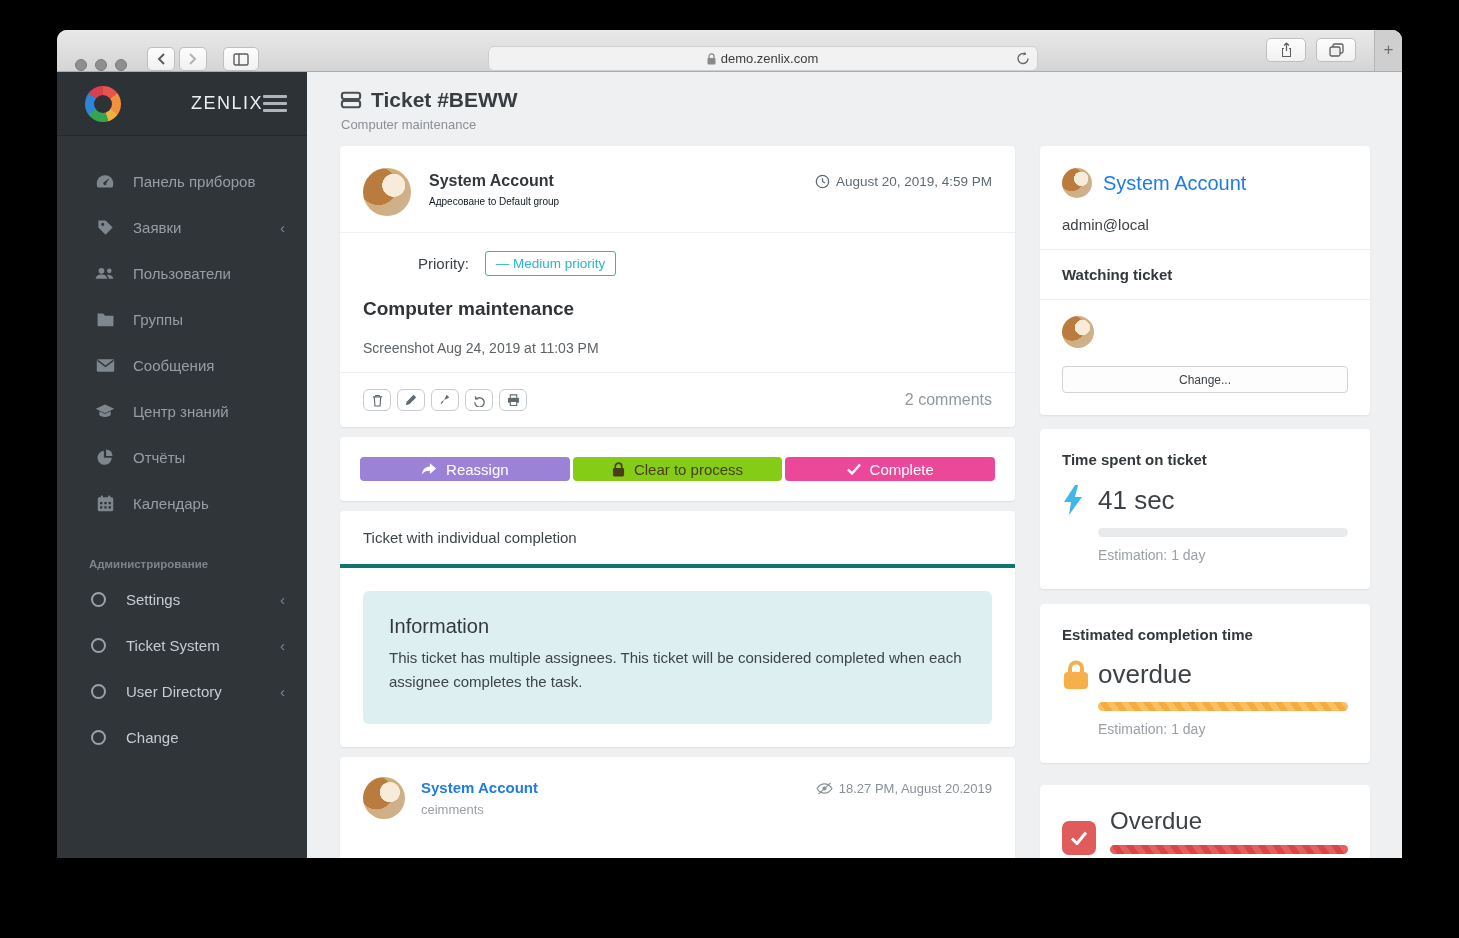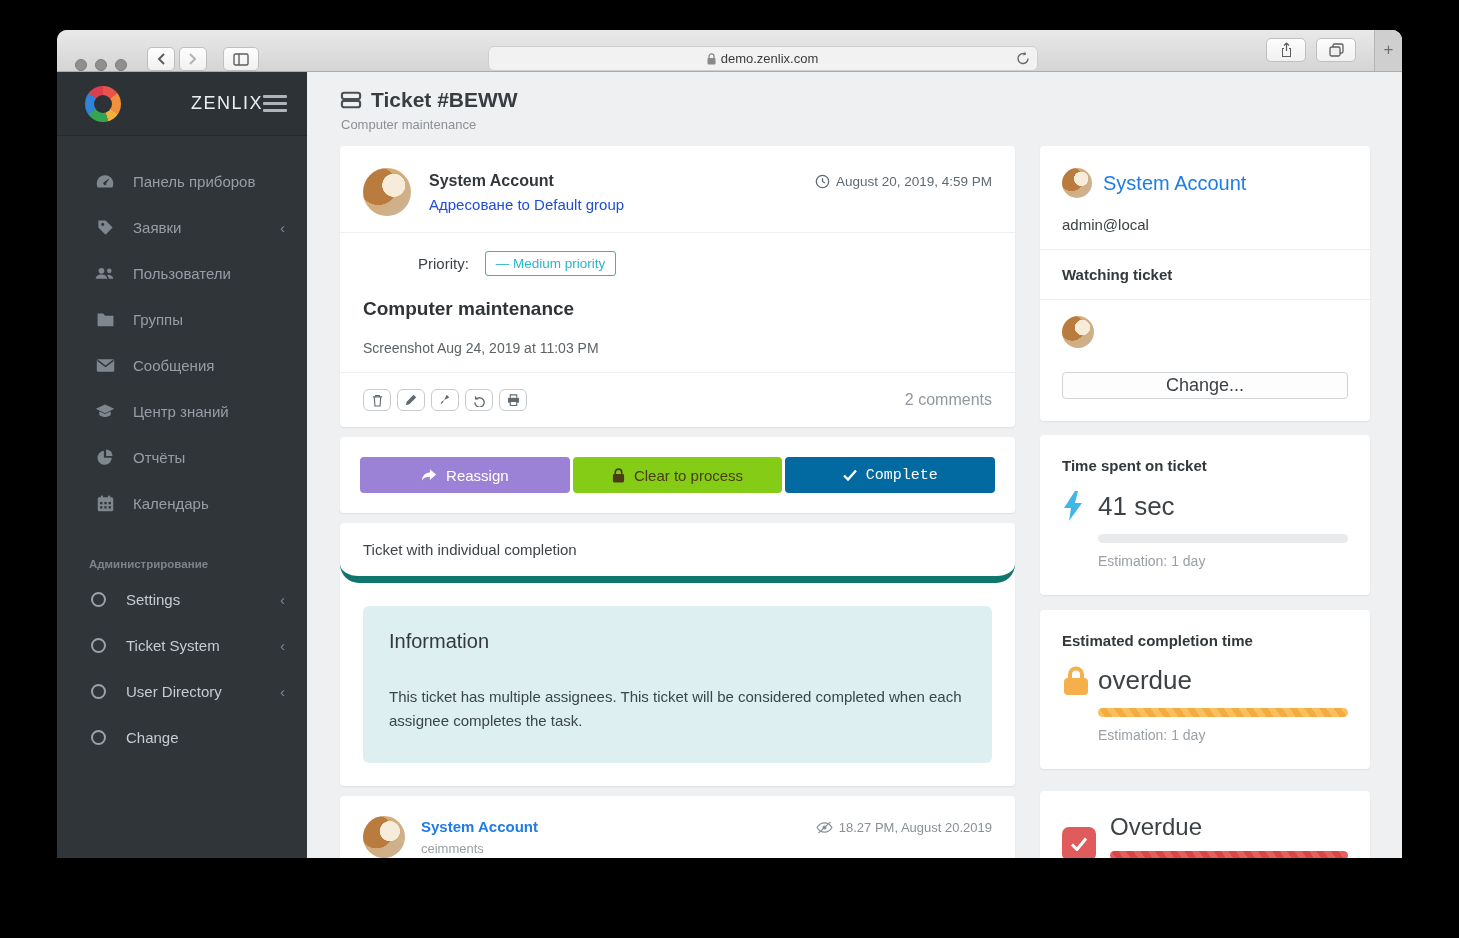--- a/index.html
+++ b/index.html
@@ -70,69 +70,69 @@
   
   .ticket-card { padding:22px 23px 16px; }
   .t-head { display:flex; align-items:flex-start; }
   .avatar { border-radius:50%; background:
       radial-gradient(circle at 64% 36%, #f7ecd9 0 26%, rgba(0,0,0,0) 27%),
       radial-gradient(circle at 32% 38%, #b97c3e 0 42%, rgba(0,0,0,0) 43%),
       linear-gradient(135deg,#d9a867,#cbb396); }
   .t-head .avatar { width:48px; height:48px; margin-right:18px; }
   .t-head-info { flex:1; padding-top:4px; }
   .t-author { font-size:16px; font-weight:700; color:#33383c; }
-  .t-addressed { font-size:15px; color:#1d4ed8; margin-top:6px; }
+  .t-addressed { font-size:10px; color:#0f172a; margin-top:6px; }
   .t-meta { display:flex; align-items:center; gap:6px; color:#5f6a72; font-size:13.5px; padding-top:6px; }
   hr.div { border:none; border-top:1px solid #eef0f2; margin:16px -23px; }
   .prio-row { display:flex; align-items:center; padding:2px 0 2px 55px; }
   .prio-label { font-size:15px; color:#3c4246; margin-right:16px; }
   .prio-badge { border:1px solid #2ab7c9; color:#2ab7c9; font-size:13.5px; padding:4px 10px; border-radius:3px; background:#fff; }
   .t-title { font-size:19px; font-weight:700; color:#2f3437; margin:20px 0 0; }
   .t-body { font-size:14px; color:#5c6266; margin-top:20px; }
   .t-foot { display:flex; align-items:center; margin-top:2px; }
   .icon-btns { display:flex; gap:6px; flex:1; }
   .ib { width:28px; height:22px; border:1px solid #c8ccd0; border-radius:6px; background:#fff; color:#5f6a72;
         display:flex; align-items:center; justify-content:center; cursor:pointer; }
   .comments-count { font-size:16px; color:#9097a0; }
 
   
   .actions-card { padding:20px; display:flex; gap:3px; }
-  .act-btn { flex:1; height:36px; border:none; border-radius:4px; font-size:15px; font-weight:400;
+  .act-btn { flex:1; height:24px; border:none; border-radius:4px; font-size:15px; font-weight:400;
              display:flex; align-items:center; justify-content:center; gap:9px; cursor:pointer; font-family:inherit; }
   .act-reassign { background:#9c82d6; color:#fff; }
   .act-clear { background:#84cc16; color:#4a3c14;align-items:center; }
-  .act-complete { background:#0369a1; color:#fff;font-family:Liberation Mono, monospace; }
-
-  
-  .ind-head { padding:18px 23px; font-size:15px; font-weight:500; color:#3f4448; border-bottom:7px solid #0f766e;border-radius:19px; }
+  .act-complete { background:#ec4899; color:#fff; }
+
+  
+  .ind-head { padding:18px 23px; font-size:15px; font-weight:500; color:#3f4448; border-bottom:4px solid #0f766e; }
   .ind-body { padding:23px; }
   .info-box { background:#ddeff1; border-radius:6px; padding:24px 26px 30px; }
   .info-title { font-size:20px; font-weight:500; color:#33393b; }
-  .info-text { font-size:15px; color:#3c4649; line-height:1.6; margin-top:32px; }
+  .info-text { font-size:15px; color:#3c4649; line-height:1.6; margin-top:8px; }
 
   
   .comment-card { padding:20px 23px 4px; height:150px; }
   .c-row { display:flex; align-items:flex-start; }
   .c-row .avatar { width:42px; height:42px; margin-right:16px; }
   .c-info { flex:1; padding-top:2px; }
   .c-author { font-size:15px; font-weight:700; color:#1f7be5; cursor:pointer; }
   .c-text { font-size:13px; color:#9aa0a6; margin-top:6px; }
   .c-meta { display:flex; align-items:center; gap:6px; color:#8a9097; font-size:13px; padding-top:4px; }
 
   
   .account-card { padding:22px; }
   .acct-row { display:flex; align-items:center; gap:11px; }
   .acct-row .avatar { width:30px; height:30px; }
   .acct-name { font-size:20px; color:#1f7be5; font-weight:400; cursor:pointer; }
   .acct-email { font-size:15px; color:#3c4246; margin-top:18px; }
   .a-div { border:none; border-top:1px solid #eceeef; margin:16px -22px; }
   .watch-title { font-size:15px; font-weight:600; color:#33383b; }
   .watch-avatar { width:32px; height:32px; margin-top:16px; }
-  .change-btn { width:100%; height:27px; margin-top:24px; background:#fdfdfd; border:1px solid #d0d3d6; border-radius:4px;
-                font-size:18px; color:#3c4246; cursor:pointer; font-family:inherit; }
+  .change-btn { width:100%; height:27px; margin-top:18px; background:#fdfdfd; border:1px solid #d0d3d6; border-radius:4px;
+                font-size:12px; color:#3c4246; cursor:pointer; font-family:inherit; }
 
   .metric-card { padding:22px 22px 26px; }
   .metric-title { font-size:15px; font-weight:600; color:#33383b; }
   .metric-row { display:flex; align-items:center; margin-top:16px; }
   .metric-ico { width:36px; flex:0 0 36px; display:flex; align-items:center; }
   .metric-value { font-size:26px; color:#3c4246; }
   .bar { height:9px; border-radius:5px; margin:12px 0 0 36px; }
   .bar-gray { background:#e9eaec; }
   .bar-orange { background:repeating-linear-gradient(55deg,#f8c05e 0 6px,#f3ac3f 6px 12px); }
   .bar-red { background:repeating-linear-gradient(55deg,#e36060 0 6px,#da4646 6px 12px); }

